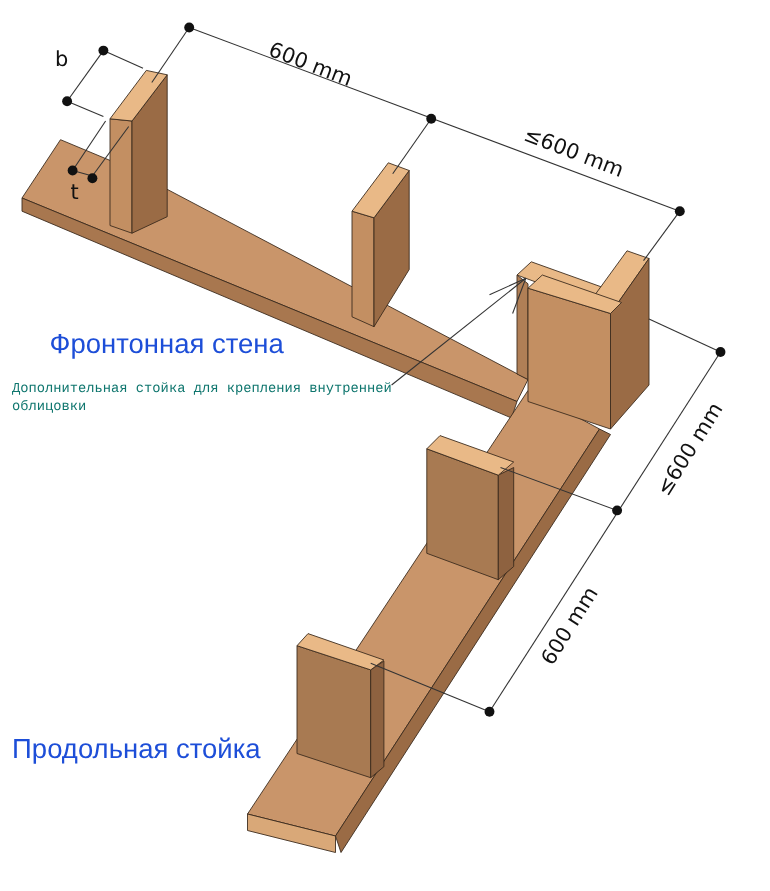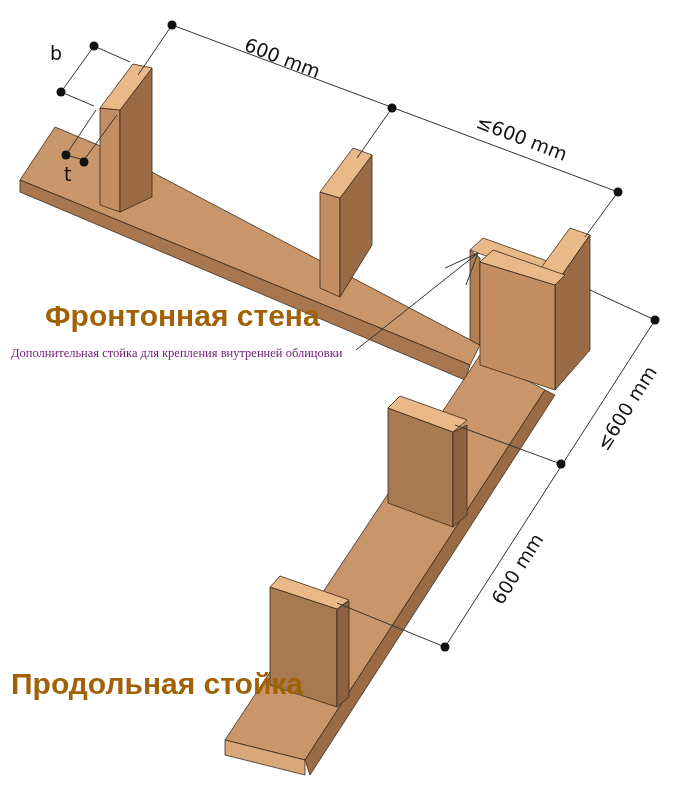--- a/index.html
+++ b/index.html
@@ -1,19 +1,19 @@
 <!DOCTYPE html>
 <html><head>
 <meta charset="utf-8">
 <style>
   html, body { margin:0; padding:0; background:#ffffff; }
   body { width:700px; height:810px; position:relative; overflow:hidden; font-family:"DejaVu Sans", sans-serif; }
   svg { position:absolute; left:0; top:0; }
-  .lbl-big { position:absolute; font-family:"Liberation Sans", sans-serif; font-weight:bold; font-size:30px; color:#a16207; white-space:nowrap; }
-  .lbl-small { position:absolute; font-family:Liberation Serif, serif; font-size:12.5px; color:#701a75; line-height:17px; width:360px; }
+  .lbl-big { position:absolute; font-family:"Liberation Sans", sans-serif; font-weight:normal; font-size:25px; color:#1d4ed8; white-space:nowrap; }
+  .lbl-small { position:absolute; font-family:Liberation Mono, monospace; font-size:12.5px; color:#0f766e; line-height:17px; width:360px; }
   .dim-text { font-family:"DejaVu Sans", sans-serif; font-size:19px; fill:#111; }
 </style>
 </head>
 <body>
 
 <svg width="700" height="810" viewBox="0 0 700 810" xmlns="http://www.w3.org/2000/svg">
   <g stroke="#3a2a1c" stroke-width="0.8">
 
     <polygon points="55,127 20,180 470,365 480,345 110,150" fill="#C9956A"></polygon>
 

